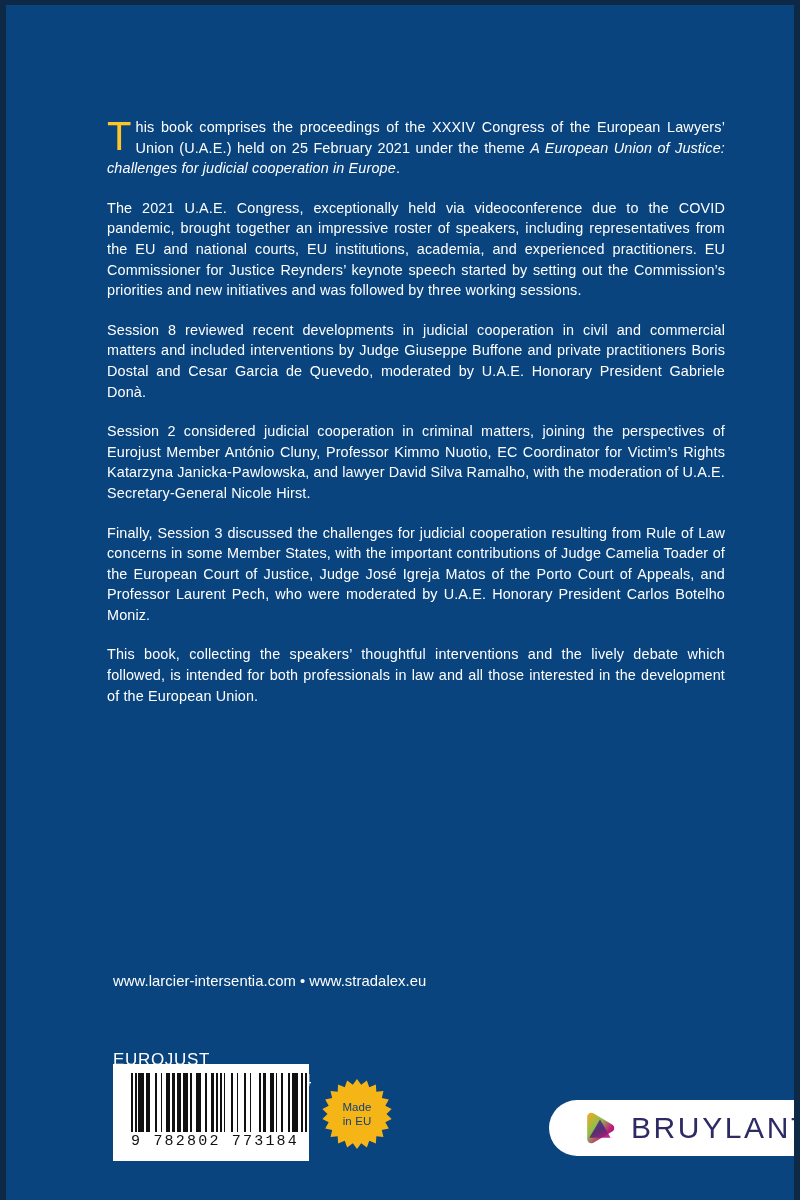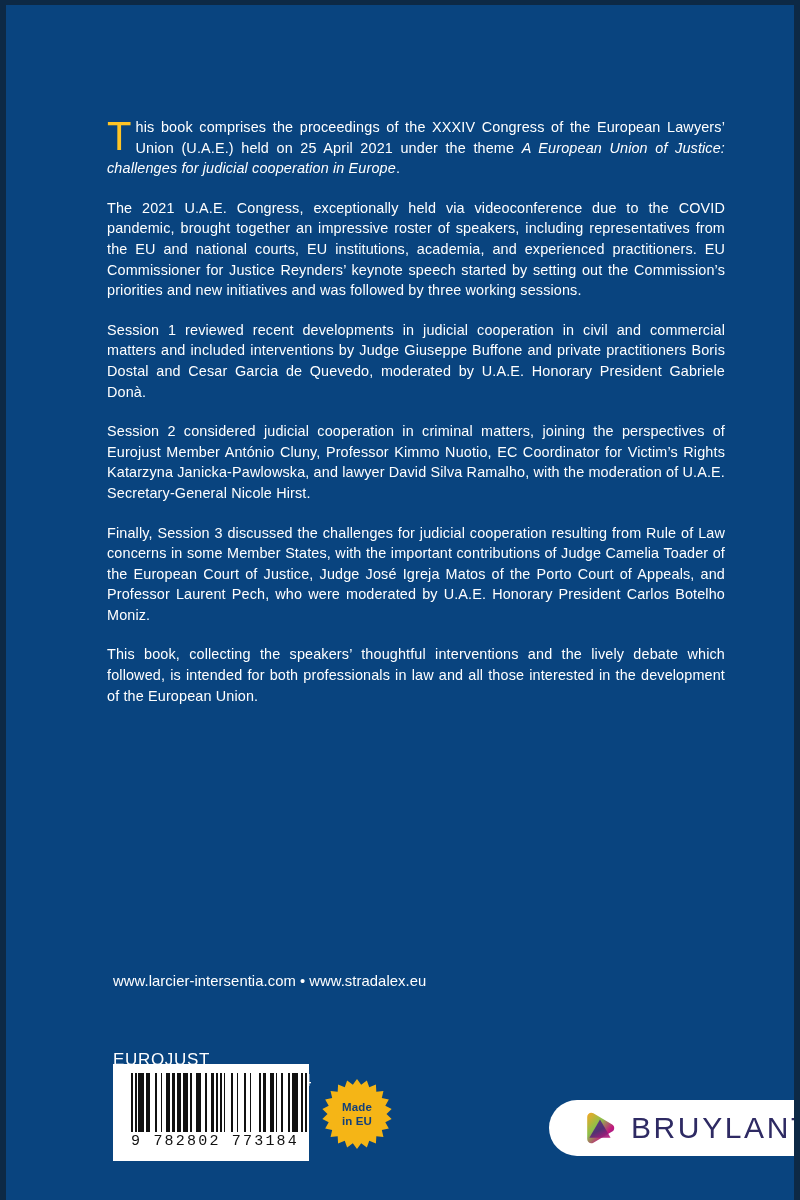--- a/index.html
+++ b/index.html
@@ -140,21 +140,21 @@
   #made-badge .badge-text {
     position: absolute;
     left: 0; top: 0;
     width: 72px; height: 72px;
     display: flex;
     flex-direction: column;
     align-items: center;
     justify-content: center;
     color: #12407a;
     font-size: 11.5px;
-    font-weight: bold;
+    font-weight: normal;
     line-height: 14px;
     letter-spacing: 0.01em;
   }
 
   
   #logo-panel {
     position: absolute;
     left: 543px;
     top: 1095px;
     width: 265px;
@@ -182,25 +182,25 @@
     white-space: nowrap;
   }
 </style>
 </head>
 <body>
 
 <div id="cover">
 
   <div id="blurb">
 
-    <p class="para dropcap-para"><span class="dropcap">T</span><span>his book comprises the proceedings of the XXXIV Congress of the European Lawyers’ Union (U.A.E.) held on 25 April 2021 under the theme </span><span class="it">A European Union of Justice: challenges for judicial cooperation in Europe</span><span>.</span></p>
+    <p class="para dropcap-para"><span class="dropcap">T</span><span>his book comprises the proceedings of the XXXIV Congress of the European Lawyers’ Union (U.A.E.) held on 25 February 2021 under the theme </span><span class="it">A European Union of Justice: challenges for judicial cooperation in Europe</span><span>.</span></p>
 
     <p class="para">The 2021 U.A.E. Congress, exceptionally held via videoconference due to the COVID pandemic, brought together an impressive roster of speakers, including representatives from the EU and national courts, EU institutions, academia, and experienced practitioners. EU Commissioner for Justice Reynders’ keynote speech started by setting out the Commission’s priorities and new initiatives and was followed by three working sessions.</p>
 
-    <p class="para">Session 1 reviewed recent developments in judicial cooperation in civil and commercial matters and included interventions by Judge Giuseppe Buffone and private practitioners Boris Dostal and Cesar Garcia de Quevedo, moderated by U.A.E. Honorary President Gabriele Donà.</p>
+    <p class="para">Session 8 reviewed recent developments in judicial cooperation in civil and commercial matters and included interventions by Judge Giuseppe Buffone and private practitioners Boris Dostal and Cesar Garcia de Quevedo, moderated by U.A.E. Honorary President Gabriele Donà.</p>
 
     <p class="para">Session 2 considered judicial cooperation in criminal matters, joining the perspectives of Eurojust Member António Cluny, Professor Kimmo Nuotio, EC Coordinator for Victim’s Rights Katarzyna Janicka-Pawlowska, and lawyer David Silva Ramalho, with the moderation of U.A.E. Secretary-General Nicole Hirst.</p>
 
     <p class="para">Finally, Session 3 discussed the challenges for judicial cooperation resulting from Rule of Law concerns in some Member States, with the important contributions of Judge Camelia Toader of the European Court of Justice, Judge José Igreja Matos of the Porto Court of Appeals, and Professor Laurent Pech, who were moderated by U.A.E. Honorary President Carlos Botelho Moniz.</p>
 
     <p class="para">This book, collecting the speakers’ thoughtful interventions and the lively debate which followed, is intended for both professionals in law and all those interested in the development of the European Union.</p>
 
   </div>
 
   <div id="site-line"><span>www.larcier-intersentia.com</span><span class="sep">•</span><span>www.stradalex.eu</span></div>

